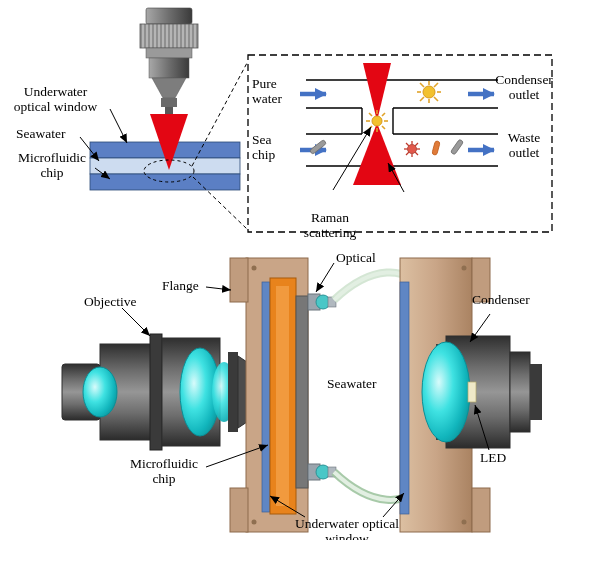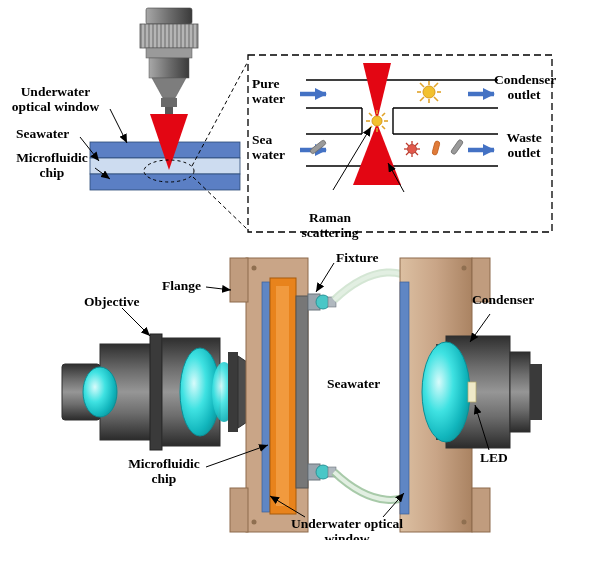--- a/index.html
+++ b/index.html
@@ -1,17 +1,17 @@
 <!DOCTYPE html>
 <html><head>
 <meta charset="utf-8">
 <style>
   html,body{margin:0;padding:0;background:#fff;}
   .stage{position:relative;width:600px;height:540px;background:#ffffff;overflow:hidden;
-         font-family:"Liberation Serif",serif;color:#000;font-weight:bold;}
+         font-family:"Liberation Serif",serif;color:#000;}
   .stage svg{position:absolute;left:0;top:0;}
   .lbl{position:absolute;font-size:13.5px;line-height:1.12;color:#000;white-space:normal;}
   .ctr{text-align:center;}
 </style>
 </head>
 <body>
 
 <div class="stage">
 
 <svg width="600" height="564" viewBox="0 0 600 564">
@@ -228,25 +228,25 @@
     </g>
   </g>
 </svg>
 
 <div class="lbl ctr" style="left:8px;top:84px;width:95px;">Underwater optical window</div>
 <div class="lbl" style="left:16px;top:126px;">Seawater</div>
 <div class="lbl ctr" style="left:8px;top:150px;width:88px;">Microfluidic chip</div>
 
 <div class="lbl" style="left:252px;top:76px;width:44px;">Pure water</div>
 <div class="lbl ctr" style="left:494px;top:72px;width:60px;">Condenser outlet</div>
-<div class="lbl" style="left:252px;top:132px;width:40px;">Sea water</div>
+<div class="lbl" style="left:252px;top:132px;width:40px;">Sea chip</div>
 <div class="lbl ctr" style="left:500px;top:130px;width:48px;text-align:center;">Waste outlet</div>
 <div class="lbl ctr" style="left:293px;top:190px;width:74px;margin-top:20px;">Raman scattering</div>
 
-<div class="lbl" style="left:336px;top:250px;">Fixture</div>
+<div class="lbl" style="left:336px;top:250px;">Optical</div>
 <div class="lbl" style="left:162px;top:278px;">Flange</div>
 <div class="lbl" style="left:84px;top:294px;">Objective</div>
 <div class="lbl" style="left:472px;top:292px;">Condenser</div>
 <div class="lbl" style="left:327px;top:376px;">Seawater</div>
 <div class="lbl ctr" style="left:118px;top:456px;width:92px;">Microfluidic chip</div>
 <div class="lbl" style="left:480px;top:450px;">LED</div>
 <div class="lbl ctr" style="left:272px;top:516px;width:150px;">Underwater optical window</div>
 
 </div>
 

